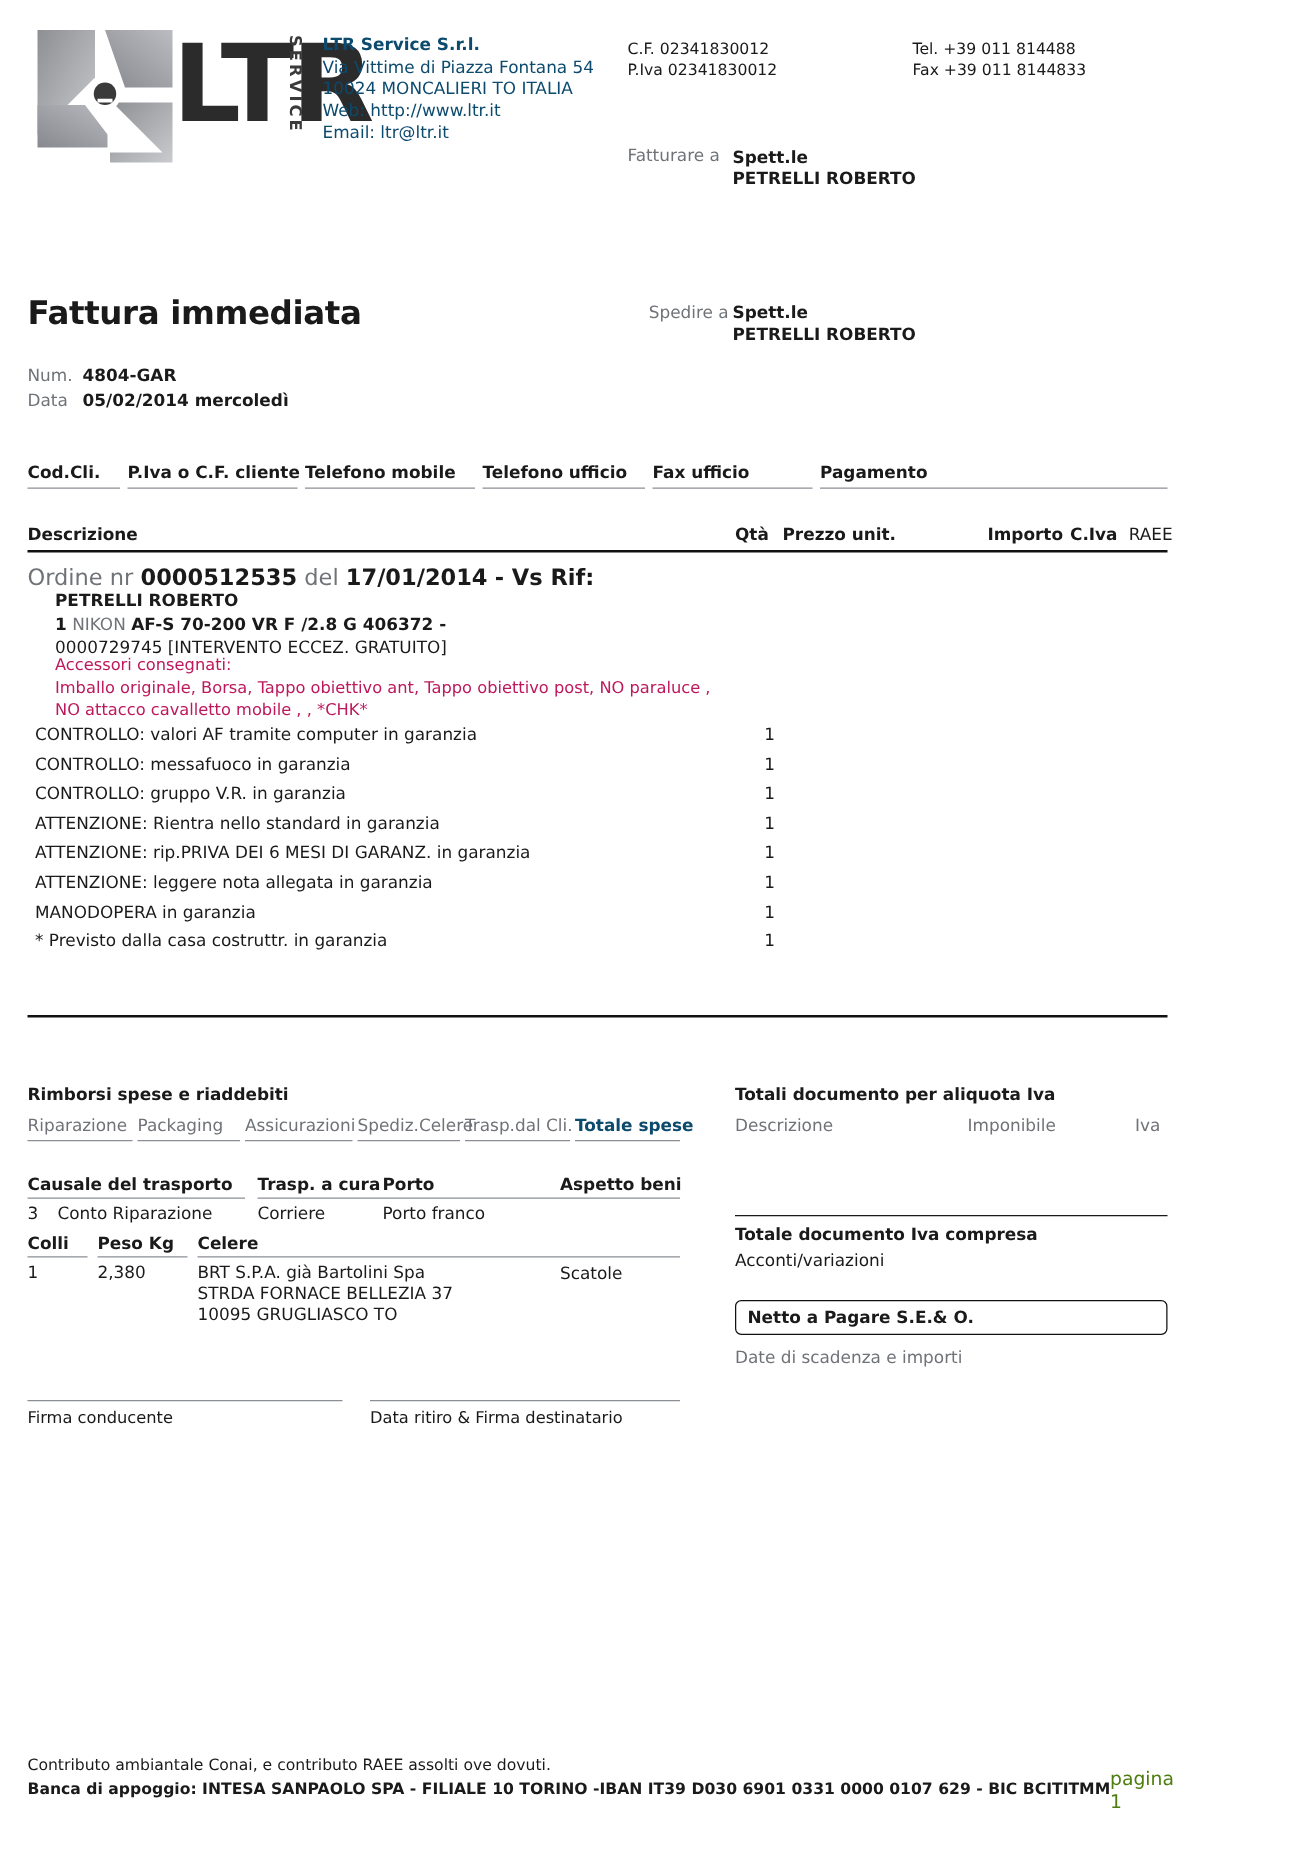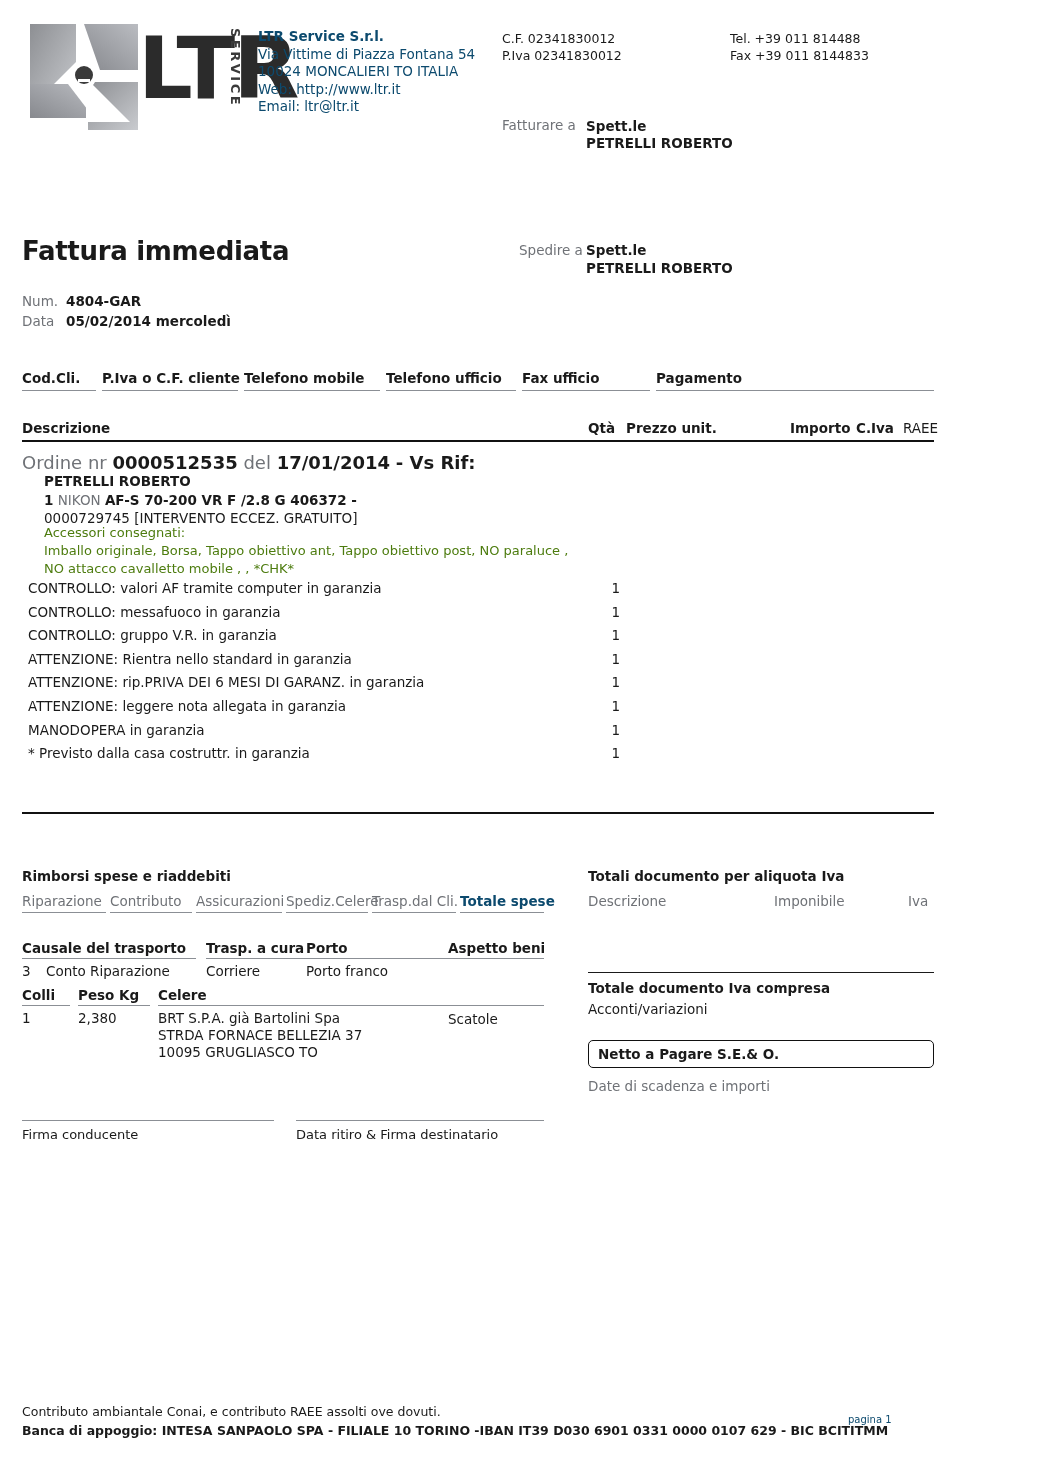--- a/index.html
+++ b/index.html
@@ -131,21 +131,21 @@
     left: 44px; top: 472px;
     font-size: 13.5px;
     line-height: 18.5px;
   }
   .item-block .l { display: block; white-space: nowrap; }
   .acc-block {
     position: absolute;
     left: 44px; top: 524px;
     font-size: 13px;
     line-height: 18px;
-    color: #4d7c0f;
+    color: #be185d;
     width: 540px;
   }
   .srv-row {
     position: absolute;
     left: 28px;
     font-size: 13.5px;
     white-space: nowrap;
   }
   .srv-qty {
     position: absolute;
@@ -212,23 +212,23 @@
 
   
   .foot {
     position: absolute;
     font-size: 12.5px;
     white-space: nowrap;
   }
   .foot.b { font-weight: bold; }
   #page-num {
     position: absolute;
-    left: 848px; top: 1414px;
-    font-size: 10px;
-    color: #0c4a6e;
+    left: 888px; top: 1414px;
+    font-size: 15px;
+    color: #4d7c0f;
   }
 </style>
 </head>
 <body>
 
 <div class="page">
 
   <svg id="logo-mark" viewBox="0 0 112 110">
     <defs>
       <linearGradient id="g1" x1="0" y1="0" x2="1" y2="1">
@@ -350,21 +350,21 @@
       <div class="srv-row" style="top: 745.2px;">* Previsto dalla casa costruttr. in garanzia</div>
       <div class="srv-qty" style="top: 745.2px;">1</div>
     </div>
 
   <div class="abs rule-thick" style="left:22px; top:812px; width:912px;"></div>
 
 
   <div class="sec-title" style="left:22px; top:868px;">Rimborsi spese e riaddebiti</div>
 
   <div class="subcol" style="left:22px;  top:893px;">Riparazione</div>
-  <div class="subcol" style="left:110px; top:893px;">Contributo</div>
+  <div class="subcol" style="left:110px; top:893px;">Packaging</div>
   <div class="subcol" style="left:196px; top:893px;">Assicurazioni</div>
   <div class="subcol" style="left:286px; top:893px;">Spediz.Celere</div>
   <div class="subcol" style="left:372px; top:893px;">Trasp.dal Cli.</div>
   <div class="subcol b" style="left:460px; top:893px;">Totale spese</div>
 
   <div class="abs rule-thin" style="left:22px;  top:912px; width:84px;"></div>
   <div class="abs rule-thin" style="left:110px; top:912px; width:82px;"></div>
   <div class="abs rule-thin" style="left:196px; top:912px; width:86px;"></div>
   <div class="abs rule-thin" style="left:286px; top:912px; width:82px;"></div>
   <div class="abs rule-thin" style="left:372px; top:912px; width:84px;"></div>

